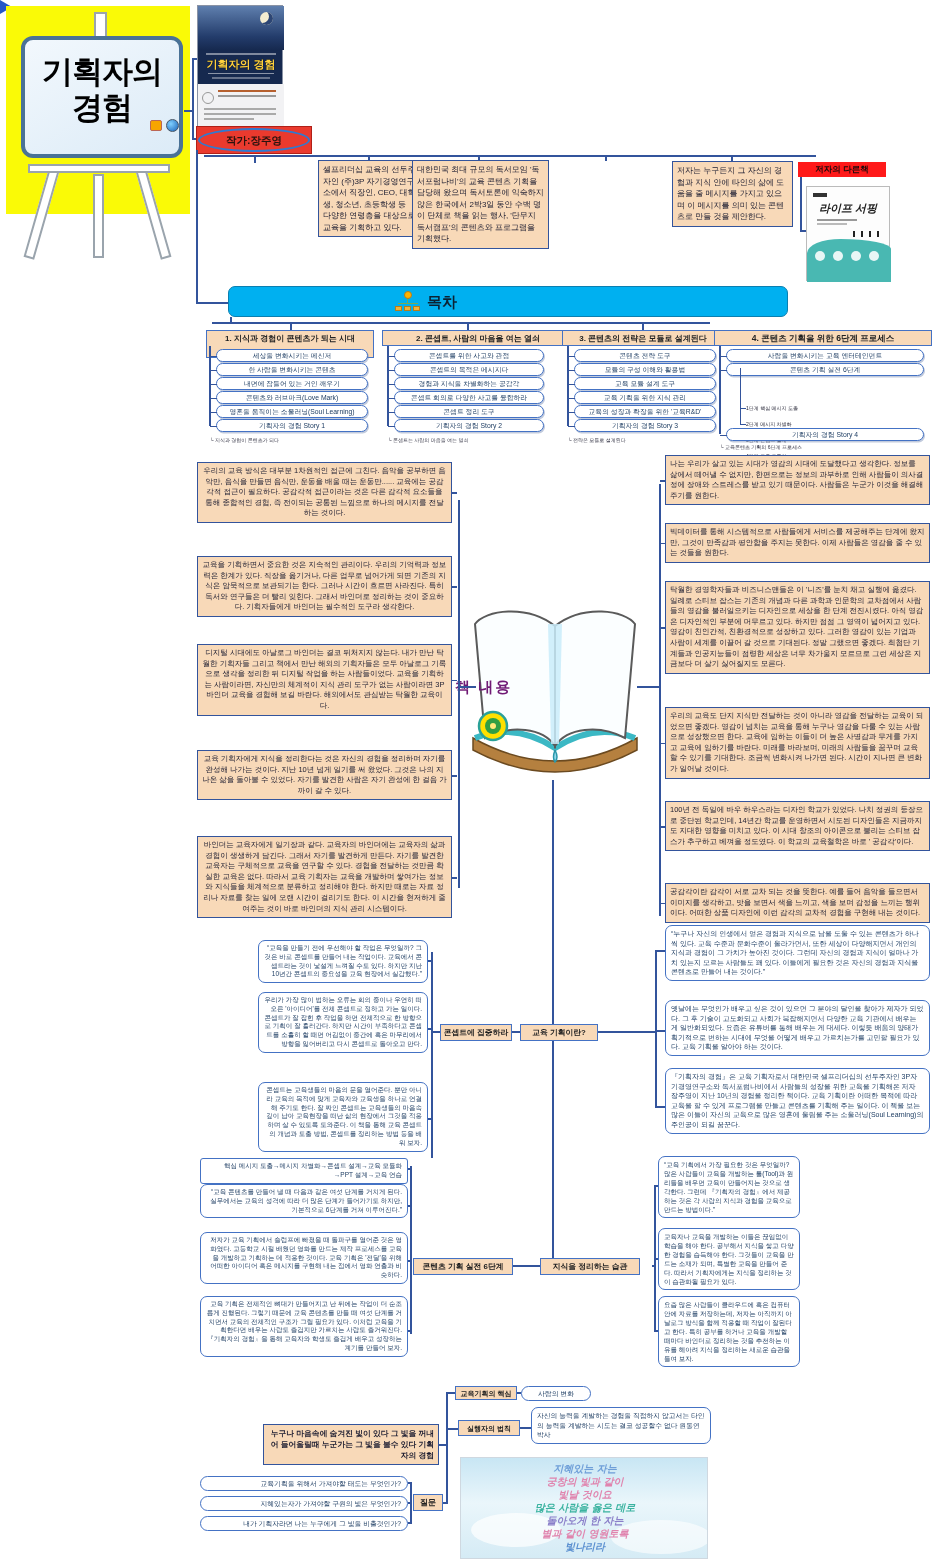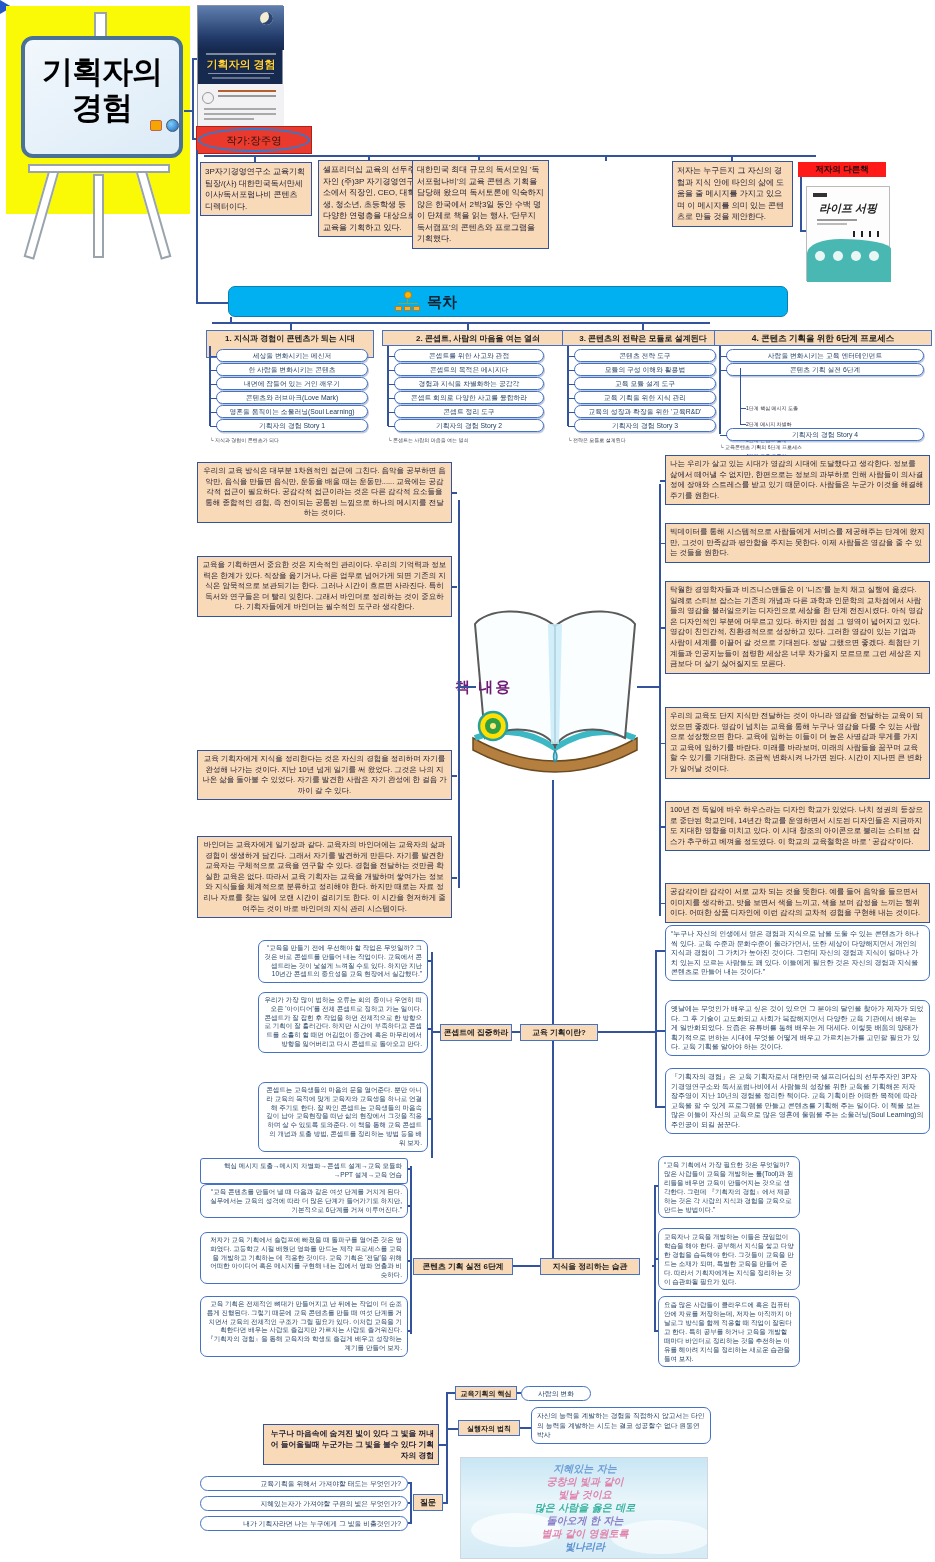--- a/index.html
+++ b/index.html
@@ -62,32 +62,31 @@
       <div class="ab" style="left:20px;top:6px;width:58px;height:2px;background:#b6602f"></div>
       <div class="ab" style="left:20px;top:11px;width:58px;height:1.5px;background:#999"></div>
       <div class="ab" style="left:6px;top:24px;width:72px;height:1.5px;background:#aaa"></div>
       <div class="ab" style="left:6px;top:29px;width:72px;height:1.5px;background:#aaa"></div>
       <div class="ab" style="left:6px;top:34px;width:50px;height:1.5px;background:#aaa"></div>
     </div>
   </div>
 
   <div class="ab" style="left:196px;top:126px;width:116px;height:28px;background:#ea3a2e;border:1px solid #b02018">
     <div class="ab" style="left:1px;top:1px;right:1px;bottom:1px;border:2.5px solid #2f7ad0;border-radius:50%"></div>
-    <div class="ab" style="left:0;top:7px;width:100%;text-align:center;font-weight:normal;font-size:10.5px;color:#2a130e">작가:장주영</div>
+    <div class="ab" style="left:0;top:7px;width:100%;text-align:center;font-weight:bold;font-size:10.5px;color:#2a130e">작가:장주영</div>
   </div>
 
   <i class="ln" style="left:204px;top:155px;width:612px;height:2px"></i>
   <div class="tri" style="left:813px;top:148px;border-top:7px solid transparent;border-bottom:7px solid transparent;border-left:12px solid #2458c8"></div>
   <i class="ln" style="left:254px;top:155px;width:2px;height:8px"></i>
   <i class="ln" style="left:368px;top:155px;width:2px;height:6px"></i>
   <i class="ln" style="left:478px;top:155px;width:2px;height:6px"></i>
   <i class="ln" style="left:605px;top:155px;width:2px;height:6px"></i>
   <i class="ln" style="left:731px;top:155px;width:2px;height:7px"></i>
 
-  <div class="ab tan" style="left:200px;top:162px;width:112px;font-size:8px;line-height:11.5px">3P자기경영연구소 교육기획팀장/(사) 대한민국독서만세 이사/독서포럼나비 콘텐츠 디렉터이다.</div>
   <div class="ab tan" style="left:318px;top:160px;width:103px;font-size:8px;line-height:11.5px">셀프리더십 교육의 선두주자인 (주)3P 자기경영연구소에서 직장인, CEO, 대학생, 청소년, 초등학생 등 다양한 연령층을 대상으로 교육을 기획하고 있다.</div>
   <div class="ab tan" style="left:412px;top:160px;width:137px;font-size:8px;line-height:11.5px">대한민국 최대 규모의 독서모임 '독서포럼나비'의 교육 콘텐츠 기획을 담당해 왔으며 독서토론에 익숙하지 않은 한국에서 2박3일 동안 수백 명이 단체로 책을 읽는 행사, '단무지 독서캠프'의 콘텐츠와 프로그램을 기획했다.</div>
   <div class="ab tan" style="left:672px;top:161px;width:121px;font-size:8px;line-height:11.5px">저자는 누구든지 그 자신의 경험과 지식 안에 타인의 삶에 도움을 줄 메시지를 가지고 있으며 이 메시지를 의미 있는 콘텐츠로 만들 것을 제안한다.</div>
 
   <div class="ab" style="left:798px;top:162px;width:88px;height:15px;background:#ff1a1a;color:#1a0b0b;font-weight:bold;font-size:8.5px;text-align:center;line-height:15px">저자의 다른책</div>
   <i class="ln" style="left:800px;top:177px;width:2px;height:55px"></i>
   <i class="ln" style="left:800px;top:230px;width:6px;height:2px"></i>
   <div class="ab" style="left:806px;top:186px;width:84px;height:95px;background:#fdfdfd;border:1px solid #bbb">
     <div class="ab" style="left:6px;top:6px;width:14px;height:4px;background:#333"></div>
     <div class="ab" style="left:0;top:14px;width:100%;text-align:center;font-weight:bold;font-size:11px;color:#1d1d1d;font-style:italic">라이프 서핑</div>
@@ -182,20 +181,21 @@
       <circle cx="38" cy="128" r="14" fill="#ffe000" stroke="#2aa198" stroke-width="2.5"></circle>
       <circle cx="38" cy="128" r="8" fill="#2f9e44"></circle>
       <circle cx="38" cy="128" r="3" fill="#ffe97a"></circle>
       <path d="M100,152 q-3,8 0,12 q4,-4 0,-12" fill="#8fd9ec" stroke="#2a96a8" stroke-width="1.5"></path>
     </svg>
     <div class="ab" style="left:0;top:80px;width:200px;text-align:left;font-weight:bold;font-size:15px;letter-spacing:2px;color:#701a75">책 내용</div>
   </div>
 
   <div class="ab tan ls" style="left:197px;top:462px;width:255px;font-size:7.5px;line-height:10.6px;text-align:center">우리의 교육 방식은 대부분 1차원적인 접근에 그친다. 음악을 공부하면 음악만, 음식을 만들면 음식만, 운동을 배울 때는 운동만...... 교육에는 공감각적 접근이 필요하다. 공감각적 접근이라는 것은 다른 감각적 요소들을 통해 종합적인 경험, 즉 전이되는 공통된 느낌으로 하나의 메시지를 전달하는 것이다.</div>
   <div class="ab tan ls" style="left:197px;top:556px;width:255px;font-size:7.5px;line-height:10.6px;text-align:center">교육을 기획하면서 중요한 것은 지속적인 관리이다. 우리의 기억력과 정보력은 한계가 있다. 직장을 옮기거나, 다른 업무로 넘어가게 되면 기존의 지식은 암묵적으로 보관되기는 한다. 그러나 시간이 흐르면 사라진다. 특히 독서와 연구들은 더 빨리 잊힌다. 그래서 바인더로 정리하는 것이 중요하다. 기획자들에게 바인더는 필수적인 도구라 생각한다.</div>
+  <div class="ab tan ls" style="left:197px;top:644px;width:255px;font-size:7.5px;line-height:10.6px;text-align:center">디지털 시대에도 아날로그 바인더는 결코 뒤처지지 않는다. 내가 만난 탁월한 기획자들 그리고 책에서 만난 해외의 기획자들은 모두 아날로그 기록으로 생각을 정리한 뒤 디지털 작업을 하는 사람들이었다. 교육을 기획하는 사람이라면, 자신만의 체계적이 지식 관리 도구가 없는 사람이라면 3P 바인더 교육을 경험해 보길 바란다. 해외에서도 관심받는 탁월한 교육이다.</div>
   <div class="ab tan ls" style="left:197px;top:750px;width:255px;font-size:7.5px;line-height:10.6px;text-align:center">교육 기획자에게 지식을 정리한다는 것은 자신의 경험을 정리하며 자기를 완성해 나가는 것이다. 지난 10년 넘게 일기를 써 왔었다. 그것은 나의 지나온 삶을 돌아볼 수 있었다. 자기를 발견한 사람은 자기 완성에 한 걸음 가까이 갈 수 있다.</div>
   <div class="ab tan ls" style="left:197px;top:836px;width:255px;font-size:7.5px;line-height:10.6px;text-align:center">바인더는 교육자에게 일기장과 같다. 교육자의 바인더에는 교육자의 삶과 경험이 생생하게 담긴다. 그래서 자기를 발견하게 만든다. 자기를 발견한 교육자는 구체적으로 교육을 연구할 수 있다. 경험을 전달하는 것만큼 확실한 교육은 없다. 따라서 교육 기획자는 교육을 개발하며 쌓여가는 정보와 지식들을 체계적으로 분류하고 정리해야 한다. 하지만 때로는 자료 정리나 자료를 찾는 일에 오랜 시간이 걸리기도 한다. 이 시간을 현저하게 줄여주는 것이 바로 바인더의 지식 관리 시스템이다.</div>
   <i class="ln" style="left:458px;top:500px;width:2px;height:388px"></i>
   <i class="ln" style="left:458px;top:686px;width:18px;height:2px"></i>
 
   <div class="ab tan rs" style="left:665px;top:523px;width:265px;font-size:7.5px;line-height:10.6px;text-align:left">빅데이터를 통해 시스템적으로 사람들에게 서비스를 제공해주는 단계에 왔지만, 그것이 만족감과 평안함을 주지는 못한다. 이제 사람들은 영감을 줄 수 있는 것들을 원한다.</div>
   <div class="ab tan rs" style="left:665px;top:455px;width:265px;font-size:7.5px;line-height:10.6px;text-align:left">나는 우리가 살고 있는 시대가 영감의 시대에 도달했다고 생각한다. 정보를 삶에서 떼어낼 수 없지만, 한편으로는 정보의 과부하로 인해 사람들이 의사결정에 장애와 스트레스를 받고 있기 때문이다. 사람들은 누군가 이것을 해결해 주기를 원한다.</div>
   <div class="ab tan rs" style="left:665px;top:581px;width:265px;font-size:7.5px;line-height:10.6px;text-align:left">탁월한 경영학자들과 비즈니스맨들은 이 '니즈'를 눈치 채고 실행에 옮겼다. 일례로 스티브 잡스는 기존의 개념과 다른 과학과 인문학의 교차점에서 사람들의 영감을 불러일으키는 디자인으로 세상을 한 단계 전진시켰다. 아직 영감은 디자인적인 부분에 머무르고 있다. 하지만 점점 그 영역이 넓어지고 있다. 영감이 친인간적, 친환경적으로 성장하고 있다. 그러한 영감이 있는 기업과 사람이 세계를 이끌어 갈 것으로 기대된다. 정말 그랬으면 좋겠다. 최첨단 기계들과 인공지능들이 점령한 세상은 너무 차가울지 모르므로 그런 세상은 지금보다 더 살기 싫어질지도 모른다.</div>
   <div class="ab tan rs" style="left:665px;top:707px;width:265px;font-size:7.5px;line-height:10.6px;text-align:left">우리의 교육도 단지 지식만 전달하는 것이 아니라 영감을 전달하는 교육이 되었으면 좋겠다. 영감이 넘치는 교육을 통해 누구나 영감을 다룰 수 있는 사람으로 성장했으면 한다. 교육에 임하는 이들이 더 높은 사명감과 무게를 가지고 교육에 임하기를 바란다. 미래를 바라보며, 미래의 사람들을 꿈꾸며 교육할 수 있기를 기대한다. 조금씩 변화시켜 나가면 된다. 시간이 지나면 큰 변화가 일어날 것이다.</div>
   <div class="ab tan rs" style="left:665px;top:801px;width:265px;font-size:7.5px;line-height:10.6px;text-align:left">100년 전 독일에 바우 하우스라는 디자인 학교가 있었다. 나치 정권의 등장으로 중단된 학교인데, 14년간 학교를 운영하면서 시도된 디자인들은 지금까지도 지대한 영향을 미치고 있다. 이 시대 창조의 아이콘으로 불리는 스티브 잡스가 추구하고 베껴올 정도였다. 이 학교의 교육철학은 바로 ' 공감각'이다.</div>

